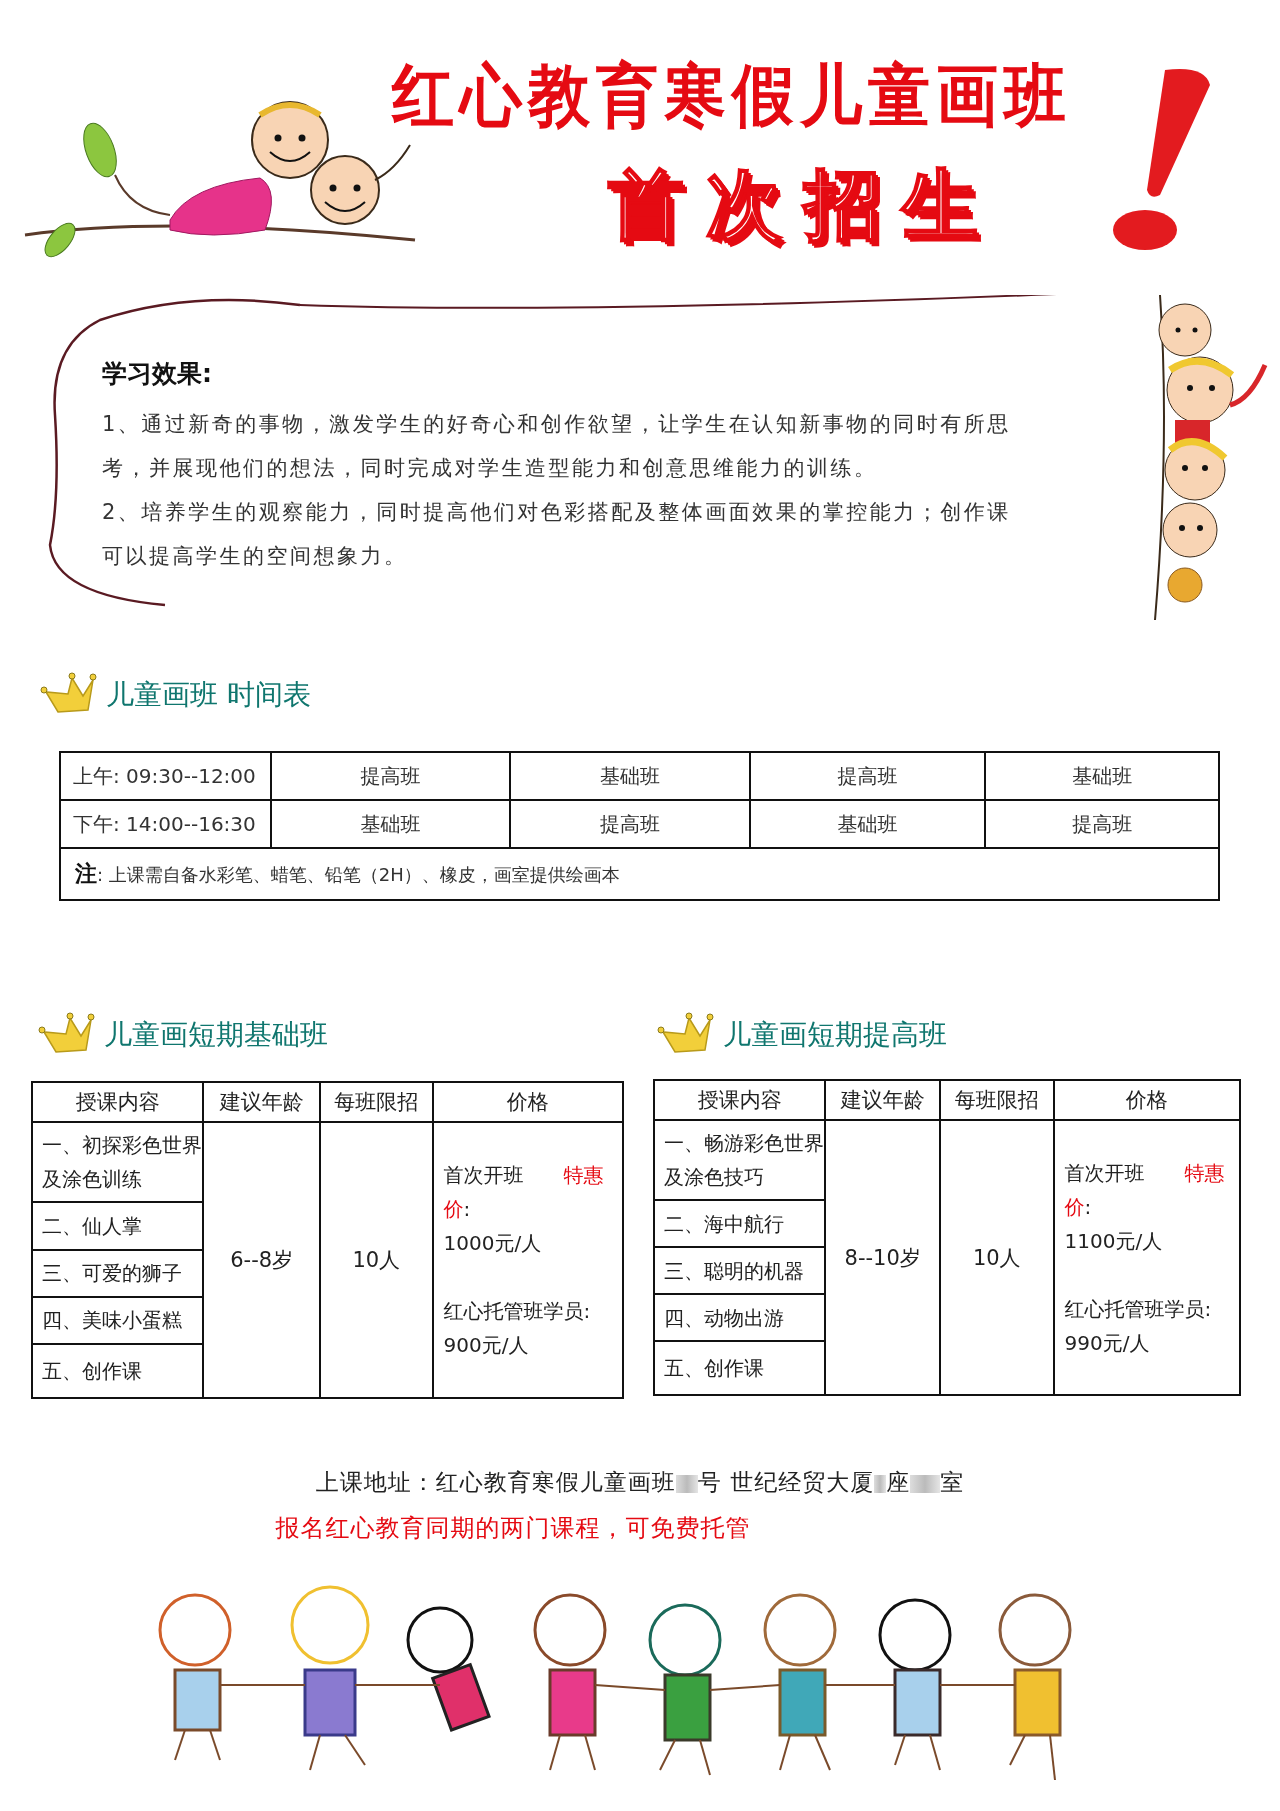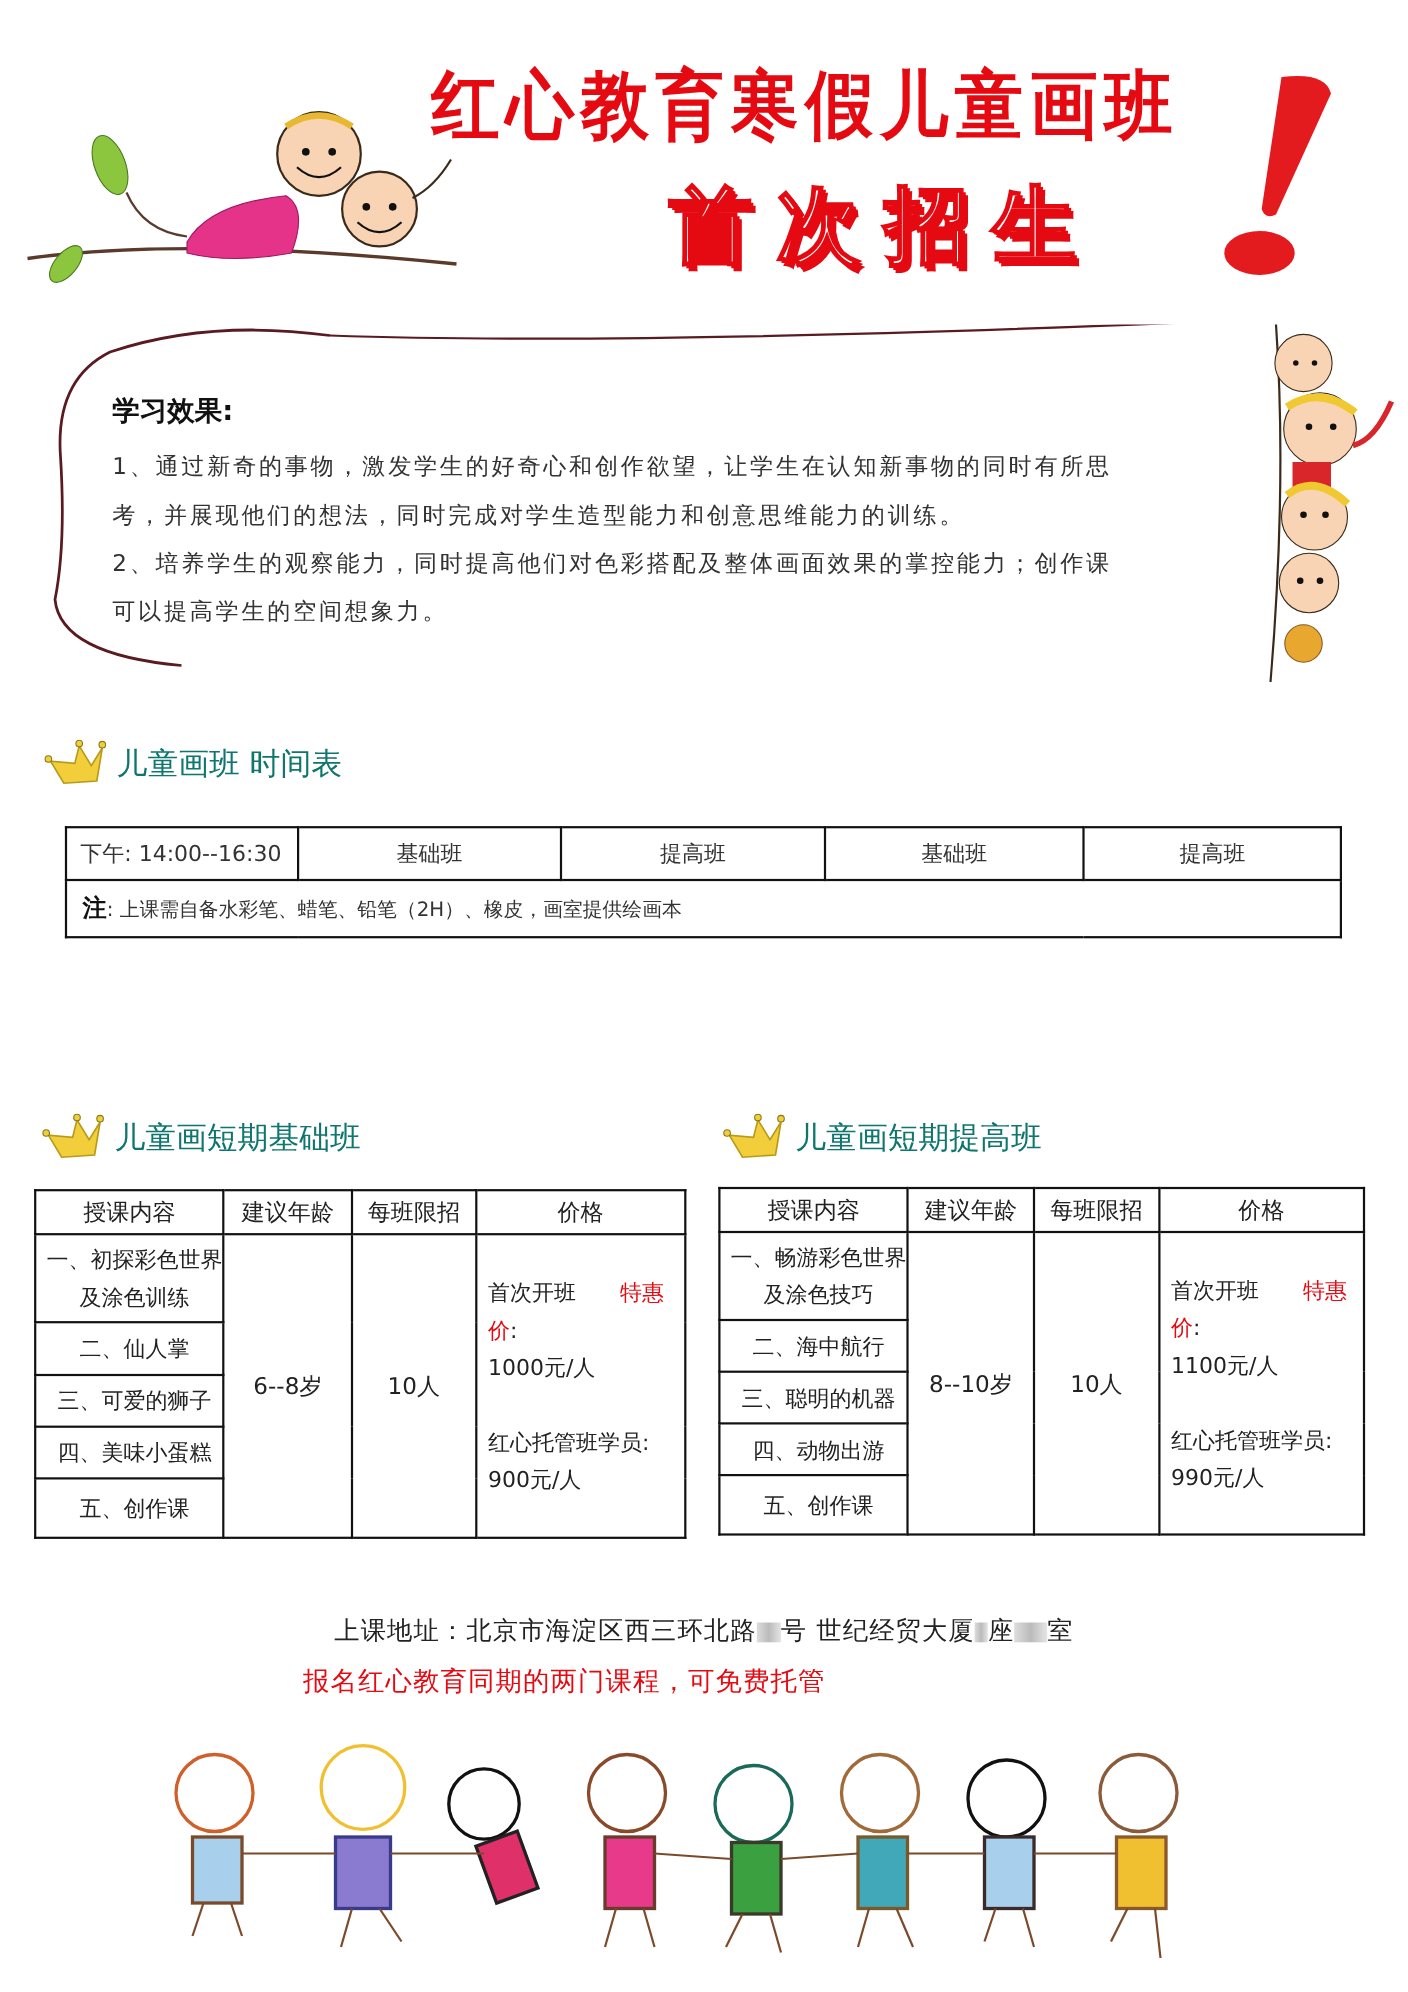--- a/index.html
+++ b/index.html
@@ -32,21 +32,21 @@
   .sched .r td { height:46px; font-size:20px; }
   .sched .r td.lbl { text-align:left; padding-left:12px; }
   .pink { color:#b3185d; }
   .blue { color:#1670b8; }
   .sched .note td { text-align:left; padding-left:14px; height:50px; font-size:18px;margin-left:16px; }
   .note-strong { font-weight:bold; font-size:22px; color:#111; }
 
   .course { font-size:20px; color:#222; }
   .course td { border:2px solid #111; padding:0; }
   .course th { border:2px solid #111; font-weight:normal; font-size:21px; height:36px; }
-  .course td.item { text-align:center; padding-left:9px; line-height:34px;margin-left:32px; }
+  .course td.item { text-align:left; padding-left:9px; line-height:34px;margin-left:32px; }
   .course td.mid { text-align:center; font-size:21px; }
   .course td.price { text-align:left; padding-left:10px; line-height:34px; font-size:20px; }
   .red { color:#e50a12;margin-left:40px; }
 
   .addr { left:0; width:1280px; top:1467px; text-align:center; font-size:23px; color:#222; letter-spacing:1px; }
   .blur { display:inline-block; width:22px; height:18px; background:linear-gradient(90deg,#ddd,#bbb,#e5e5e5); vertical-align:middle; }
   .promo { left:0; width:1026px; top:1512px; text-align:center; font-size:24px; color:#e50a12; letter-spacing:1px; }
 </style>
 </head>
 <body>
@@ -122,20 +122,27 @@
 <table class="abs sched">
   <colgroup>
       <col style="width:211px">
       <col style="width:240px">
       <col style="width:240px">
       <col style="width:236px">
       <col style="width:234px">
     </colgroup>
   <tbody>
   <tr class="r">
+    <td class="lbl">上午: 09:30--12:00</td>
+    <td class="pink">提高班</td>
+    <td class="blue">基础班</td>
+    <td class="pink">提高班</td>
+    <td class="blue">基础班</td>
+  </tr>
+  <tr class="r">
     <td class="lbl">下午: 14:00--16:30</td>
     <td class="blue">基础班</td>
     <td class="pink">提高班</td>
     <td class="blue">基础班</td>
     <td class="pink">提高班</td>
   </tr>
   <tr class="note">
     <td colspan="5"><span class="note-strong">注</span><span>: 上课需自备水彩笔、蜡笔、铅笔（2H）、橡皮，画室提供绘画本</span></td>
   </tr>
 </tbody>
@@ -235,21 +242,21 @@
   <tr style="height:47px">
         <td class="item">四、动物出游</td>
       </tr>
   <tr style="height:54px">
         <td class="item">五、创作课</td>
       </tr>
 </tbody>
   </table>
 
 <div class="abs addr">
-  <span>上课地址：北京市海淀区西三环北路</span><span class="blur"></span><span>号 世纪经贸大厦</span><span class="blur" style="width:12px"></span><span>座</span><span class="blur" style="width:30px"></span><span>室</span>
+  <span>上课地址：红心教育寒假儿童画班</span><span class="blur"></span><span>号 世纪经贸大厦</span><span class="blur" style="width:12px"></span><span>座</span><span class="blur" style="width:30px"></span><span>室</span>
 </div>
 <div class="abs promo">报名红心教育同期的两门课程，可免费托管</div>
 
 <svg class="abs" style="left:140px;top:1575px" width="1010" height="220" viewBox="0 0 1010 220">
   <g stroke-width="3" fill="none">
     <circle cx="55" cy="55" r="35" stroke="#d0602a"></circle>
       <rect x="35" y="95" width="45" height="60" fill="#a8d0ec" stroke="#7a4a2a"></rect>
     <circle cx="190" cy="50" r="38" stroke="#f0c030" fill="#fff"></circle>
       <rect x="165" y="95" width="50" height="65" fill="#8a7ad0" stroke="#3a3a8a"></rect>
     <circle cx="300" cy="65" r="32" stroke="#111"></circle>

